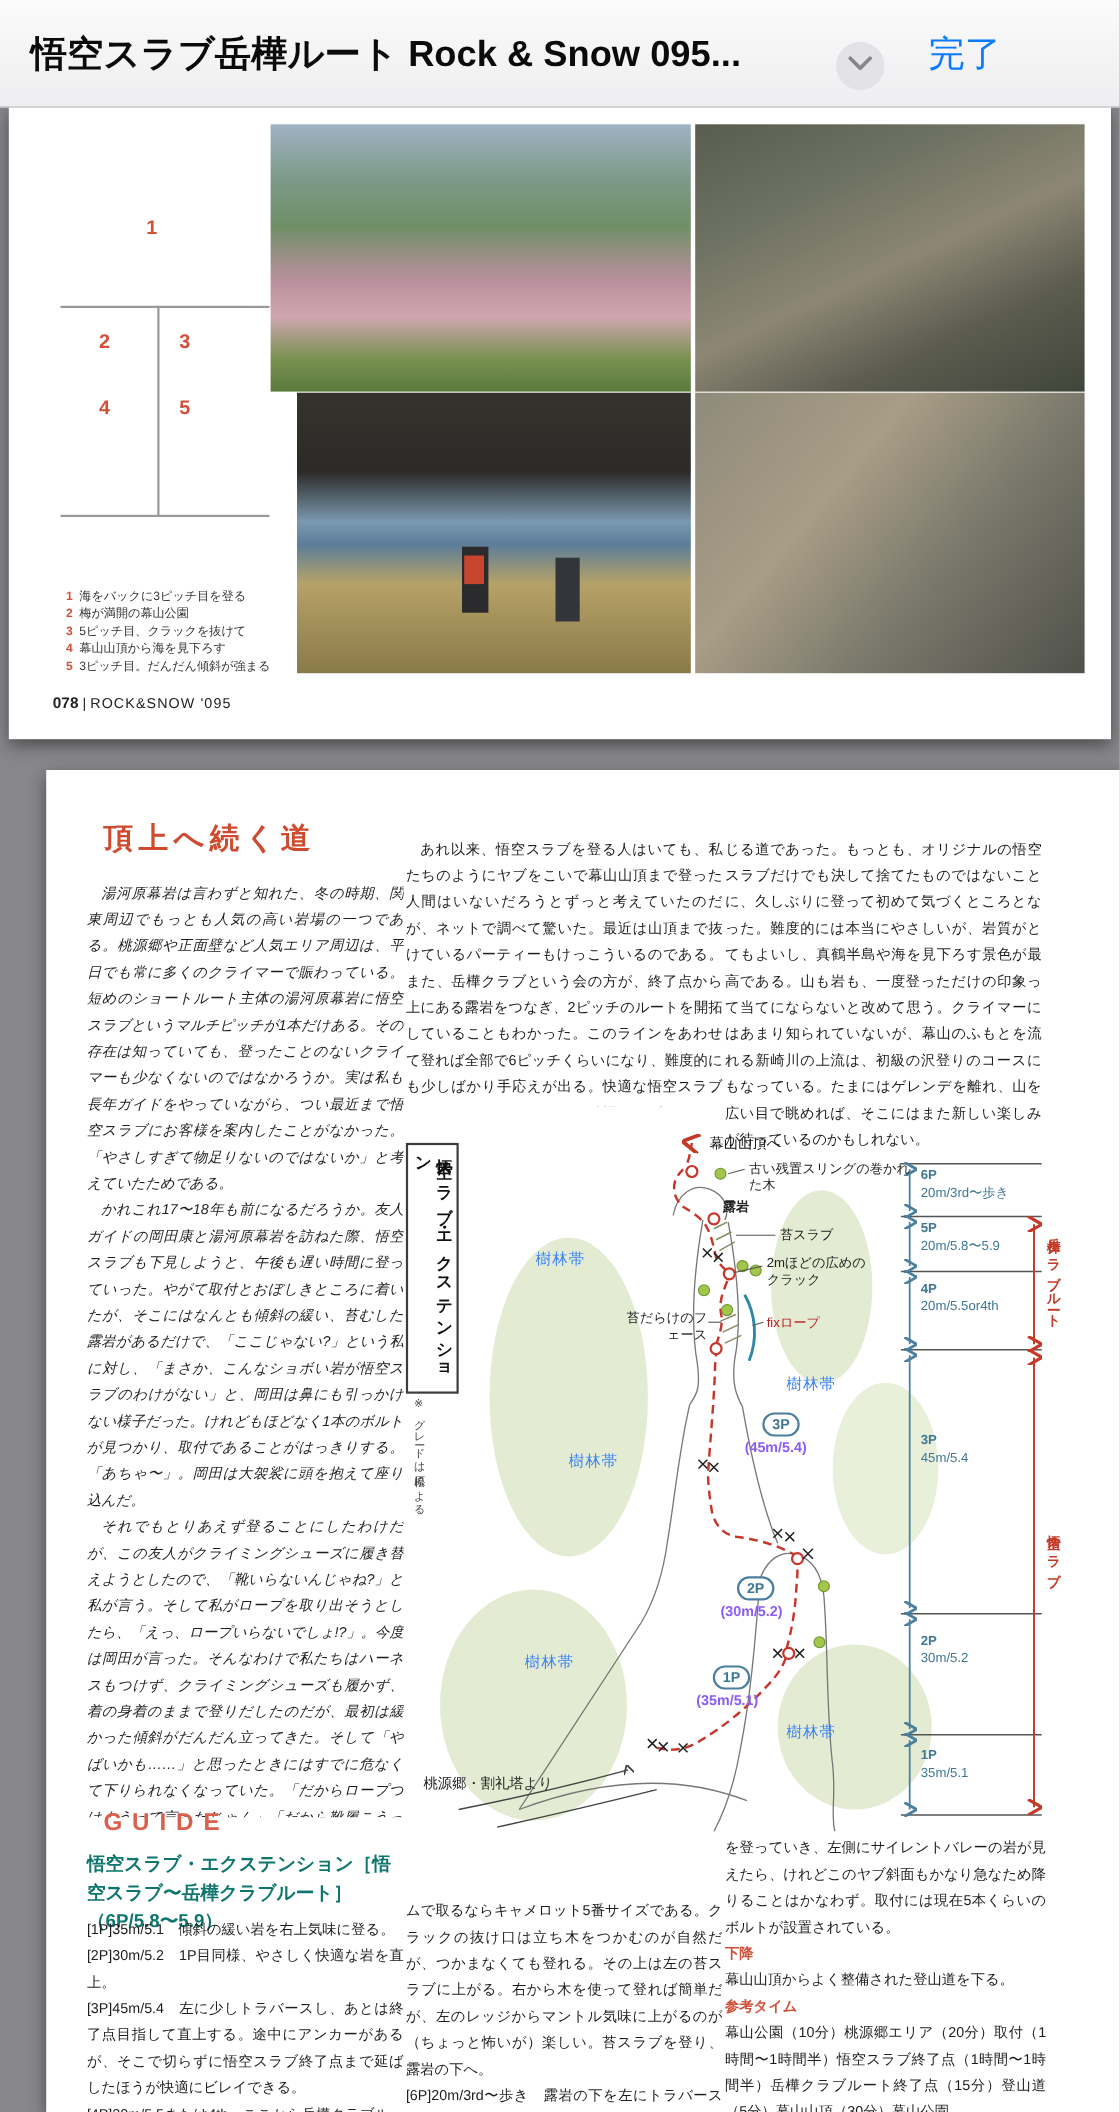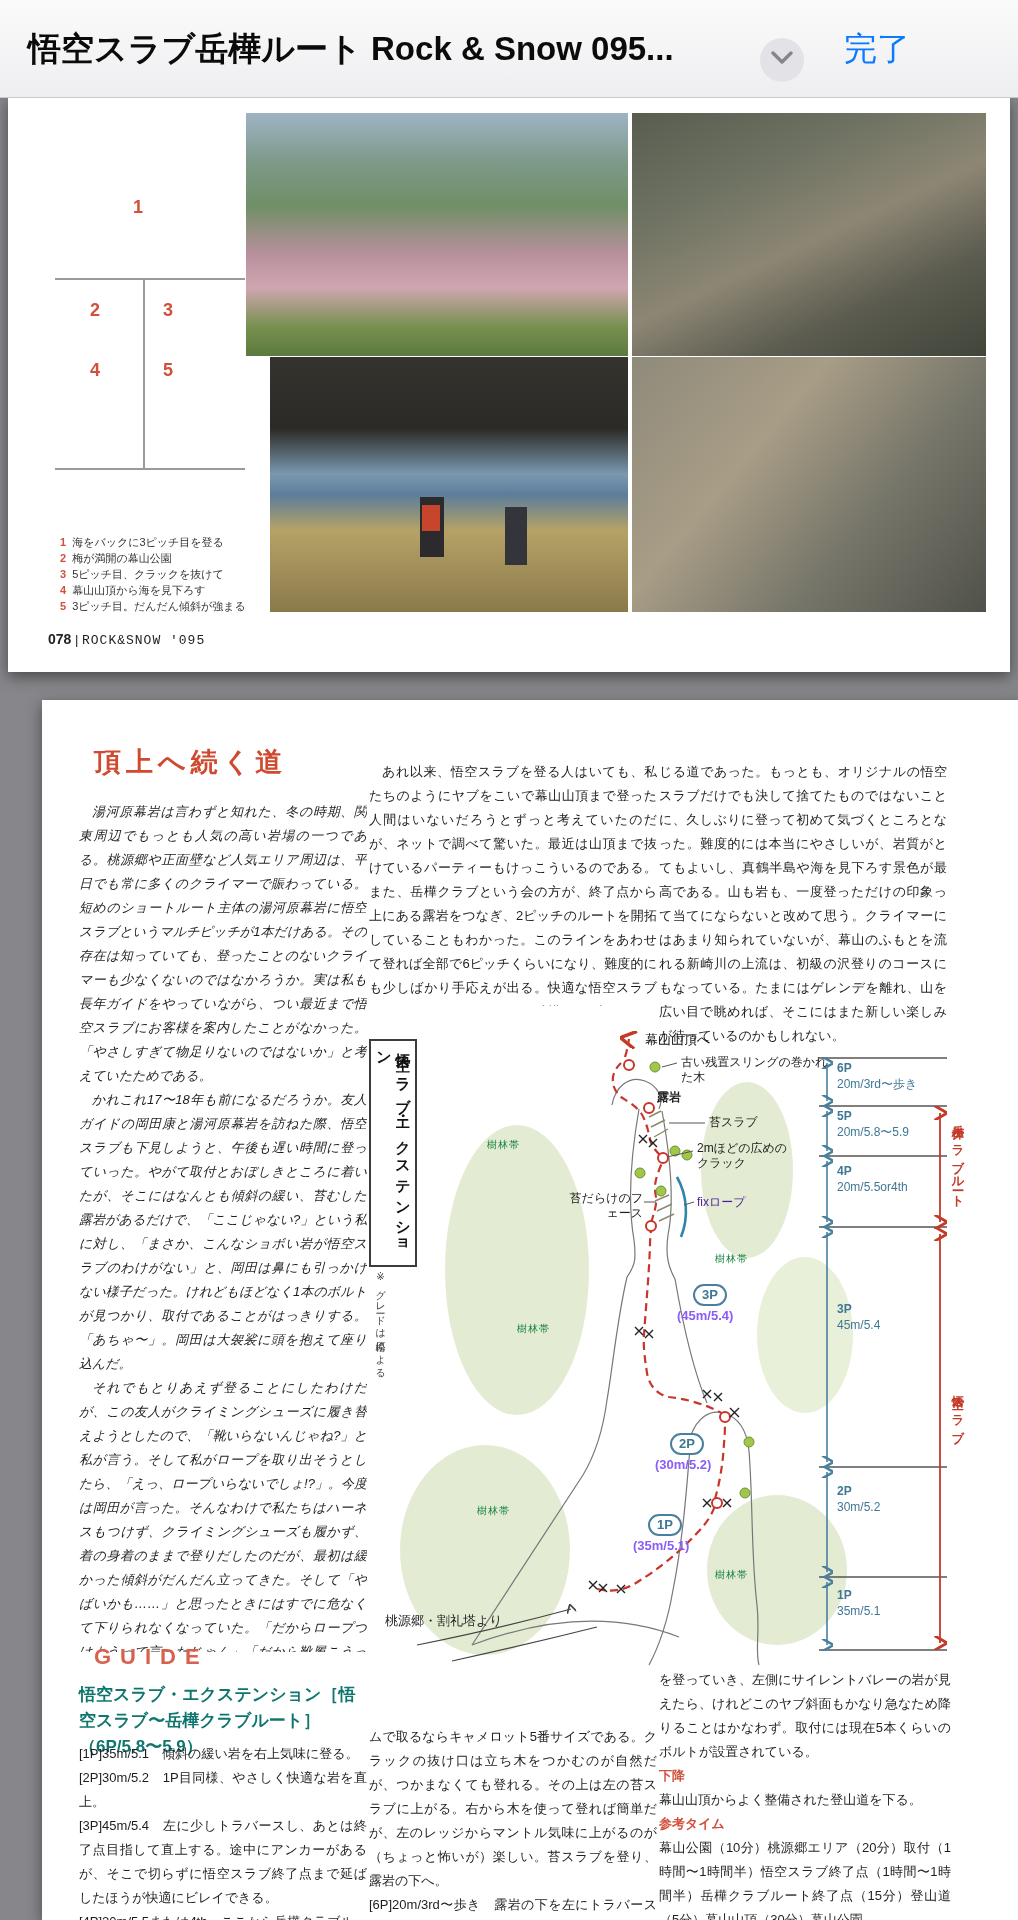--- a/index.html
+++ b/index.html
@@ -20,36 +20,36 @@
   #page2{left:18px;top:700px;width:982px;height:1220px;margin-left:24px;}
   
   .photo{position:absolute;}
   .keynum{position:absolute;color:#d1503a;font-size:18px;font-weight:700;}
   .kline{position:absolute;background:#9a9a9a;}
   .cap-row{display:flex;gap:6px;line-height:15px;margin-bottom:1px;}
   .cap-num{color:#d1503a;font-weight:700;font-size:11px;}
   .cap-txt{color:#333;font-size:11px;}
   .p1footer{position:absolute;left:40px;top:534px;font-size:13px;color:#222;}
   .p1footer b{font-size:14px;}
-  .p1footer .mag{font-family:Liberation Mono, monospace;letter-spacing:1px;}
+  .p1footer .mag{font-family:Liberation Sans, sans-serif;letter-spacing:1px;}
   
   .headline{position:absolute;left:52px;top:44px;font-size:27px;font-weight:700;
     color:#cf4a2e;letter-spacing:5px;}
   .col{position:absolute;width:288px;overflow:hidden;text-align:justify;color:#1d1d1f;}
   .col p{margin:0;font-size:13px;line-height:24px;text-indent:1em;}
   .col p.noind{text-indent:0;}
   #a-col1{left:37px;top:100px;height:852px;font-style:italic;}
   #a-col2{left:327px;top:60px;height:246px;}
   #a-col3{left:617px;top:60px;height:320px;}
   
   #diagram{position:absolute;left:315px;top:305px;width:612px;height:660px;}
   #diagram svg{position:absolute;left:0;top:0;}
   .lbl{position:absolute;font-size:12px;color:#222;line-height:15px;}
-  .forest{font-size:10px;color:#15803d;letter-spacing:1px;}
-  .teal{color:#4c1d95;}
+  .forest{font-size:14px;color:#3b82f6;letter-spacing:1px;}
+  .teal{color:#b91c1c;}
   .bubble{position:absolute;border:2px solid #4a7f9e;border-radius:11px;padding:0 7px;
     color:#3f7794;font-weight:700;font-size:13px;line-height:18px;background:#fff;}
   .pgrade{position:absolute;color:#8b5cf6;font-size:13px;font-weight:700;}
   .boxtitle{position:absolute;left:12px;top:34px;width:44px;height:224px;border:2px solid #3c3c3c;
     background:#fff;writing-mode:vertical-rl;font-size:15px;font-weight:700;letter-spacing:3px;
     display:flex;align-items:center;justify-content:center;color:#111;}
   .gradenote{position:absolute;left:16px;top:266px;writing-mode:vertical-rl;
     font-size:10px;color:#444;letter-spacing:1px;}
   .sc{position:absolute;color:#3f7794;font-size:12px;line-height:16px;white-space:nowrap;}
   .sc .sp{font-weight:700;}

